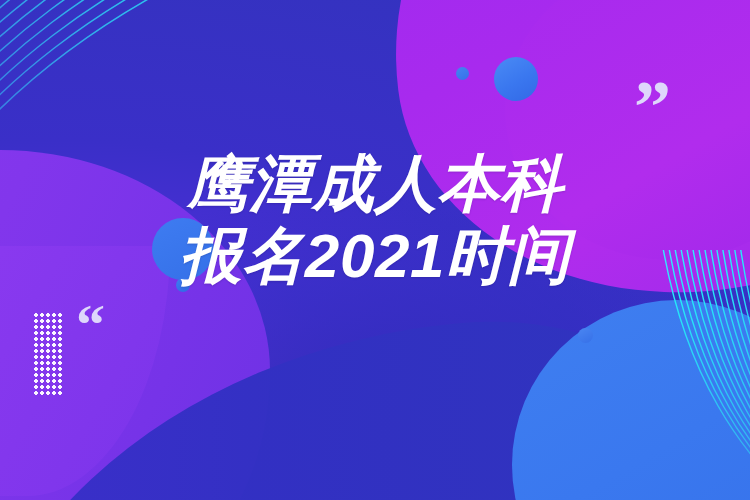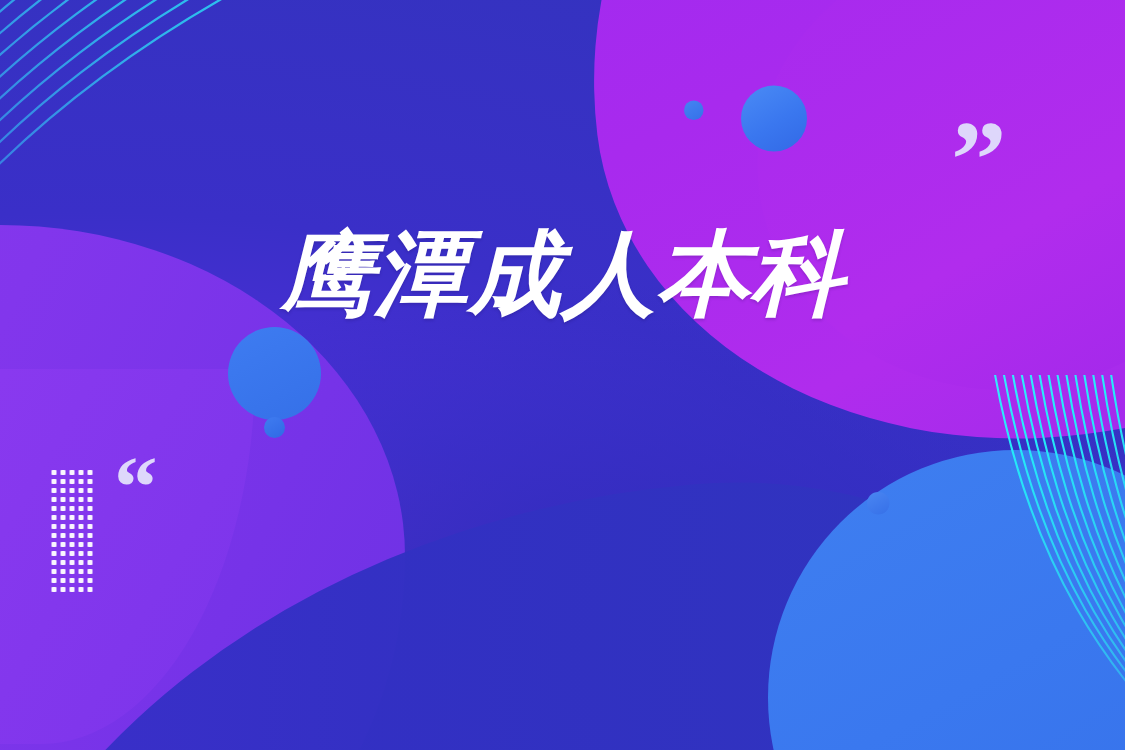--- a/index.html
+++ b/index.html
@@ -246,15 +246,16 @@
   <div class="circ circ-dot-mid"></div>
   <div class="circ circ-dot-br"></div>
 
   <div class="dot-grid"></div>
 
   <div class="quote quote-close">”</div>
   <div class="quote quote-open">“</div>
 
   <div class="title-block">
     <div class="title-line">鹰潭成人本科</div>
+    <div class="title-line">报名2021时间</div>
   </div>
 
 </div>
 
 </body></html>

